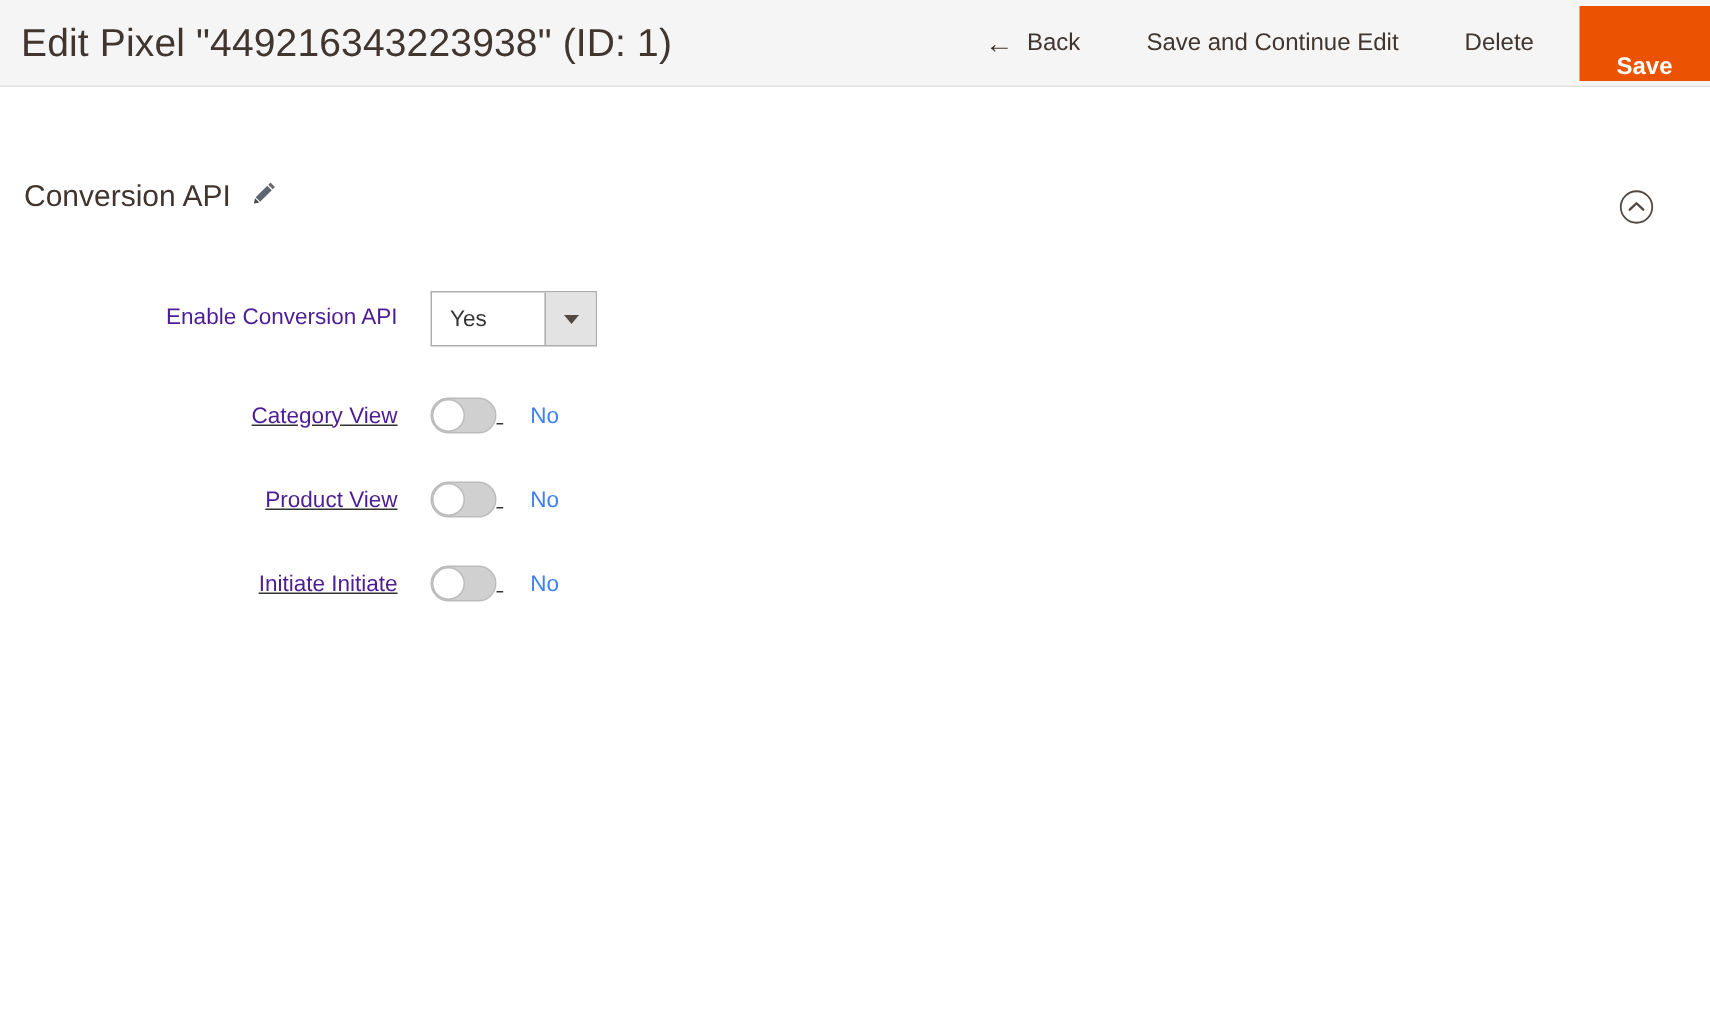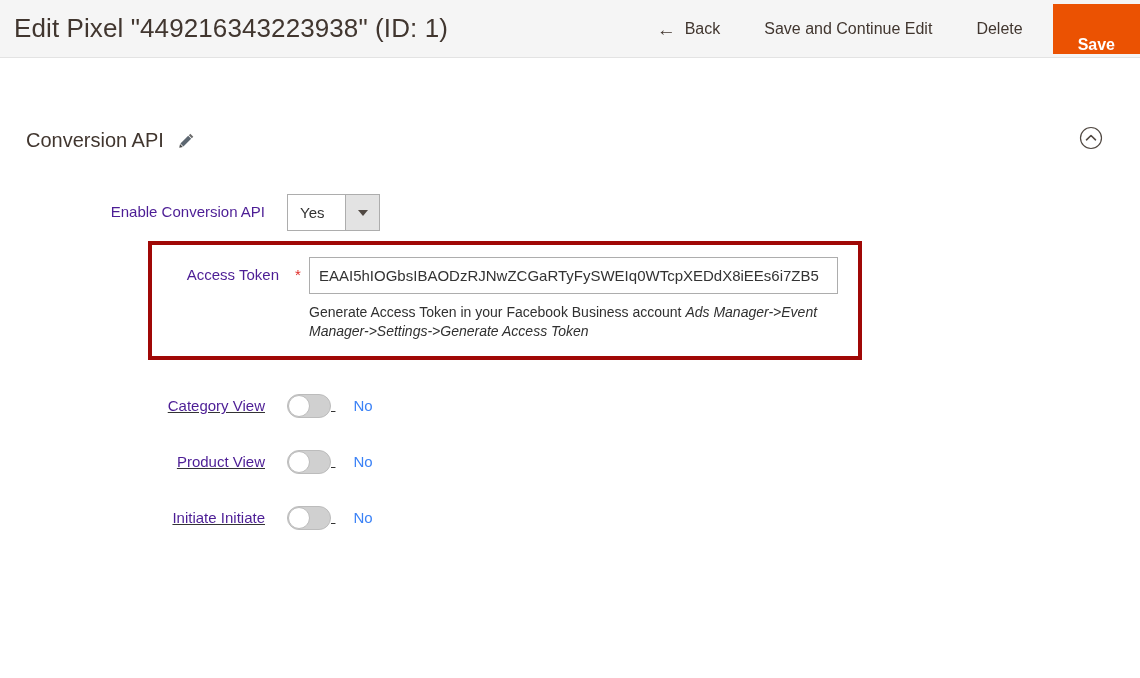--- a/index.html
+++ b/index.html
@@ -72,22 +72,22 @@
     align-items: flex-end;
   }
 
   
   .section {
     padding-top: 62px;
   }
   .section-head {
     position: relative;
     display: flex;
-    align-items: center;
-    padding-left: 26px;
+    align-items: flex-start;
+    padding-left: 16px;
     height: 40px;
   }
   .section-title {
     font-size: 20px;
     color: #41362f;
     font-weight: 400;
   }
   .pencil-icon {
     margin-left: 14px;
     display: inline-flex;
@@ -147,21 +147,21 @@
     width: 520px;
     line-height: 1.38;
   }
   .hint i { font-style: italic; }
 
   
   .select-wrap {
     display: inline-flex;
     border: 1px solid #adadad;
     height: 37px;
-    width: 93px;
+    width: 111px;
     background: #fff;
   }
   .select-value {
     flex: 1;
     display: flex;
     align-items: center;
     padding-left: 12px;
     font-size: 15px;
     color: #333;
   }
@@ -276,32 +276,20 @@
       <div class="field-control">
         <div class="select-wrap">
           <div class="select-value">Yes</div>
           <div class="select-arrow">
             <span class="caret"></span>
           </div>
         </div>
       </div>
     </div>
 
-    <div class="highlight-box">
-      <div class="field-row">
-        <div class="field-label has-req">Access Token</div>
-        <div class="req-star">*</div>
-        <div class="field-control">
-          <input class="text-input" type="text" value="EAAI5hIOGbsIBAODzRJNwZCGaRTyFySWEIq0WTcpXEDdX8iEEs6i7ZB5" style="">
-          <div class="hint">
-            <span>Generate Access Token in your Facebook Business account </span><i>Ads Manager-&gt;Event Manager-&gt;Settings-&gt;Generate Access Token</i>
-          </div>
-        </div>
-      </div>
-    </div>
 
 
     <div style="margin-top:34px;text-decoration:underline;">
 
       <div class="field-row toggle-row">
         <div class="field-label">Category View</div>
         <div class="field-control">
           <span class="toggle">
             <span class="knob"></span>
           </span>

